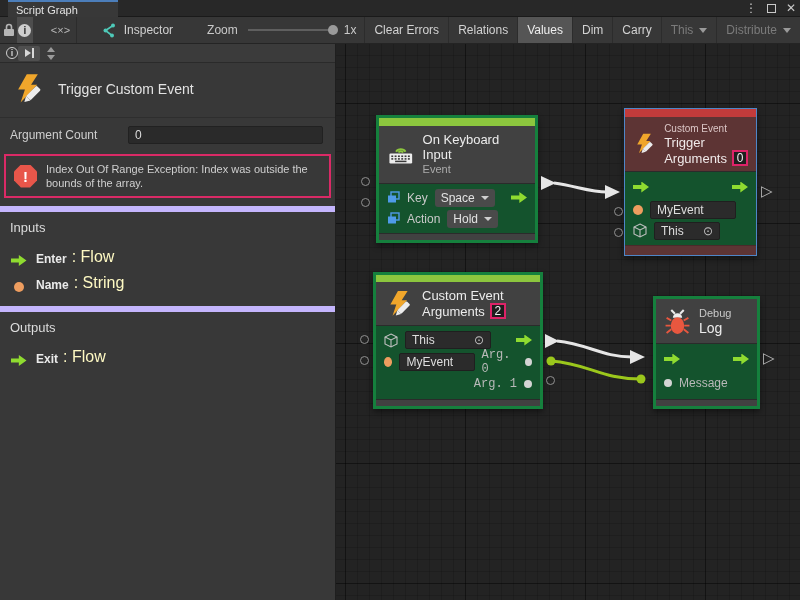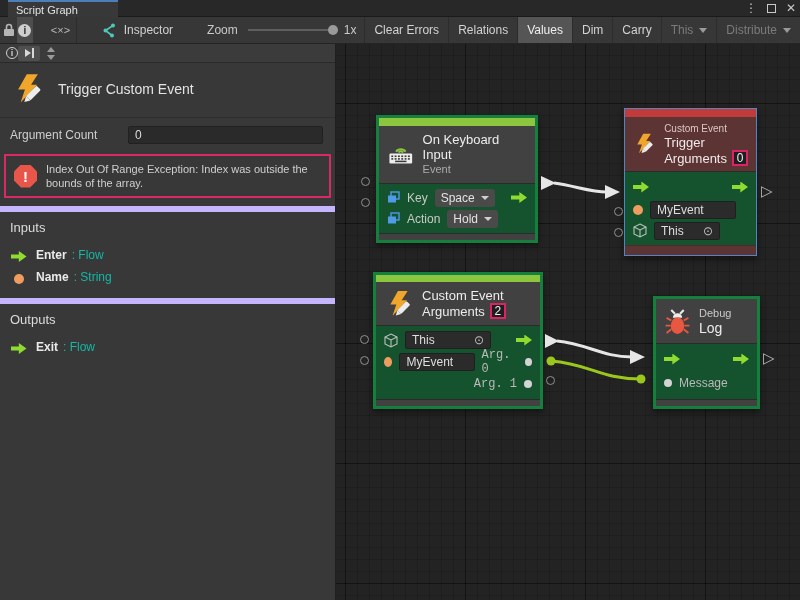--- a/index.html
+++ b/index.html
@@ -47,21 +47,21 @@
   .text-input { flex:1; height:18px; background:#2a2a2a; border:1px solid #212121; border-radius:2px; color:#dcdcdc; font-size:12px; padding:1px 6px; }
 
   .error-box { margin:4px 4px 8px 4px; border:2px solid #da2a66; display:flex; align-items:center; gap:9px; padding:6px 8px; }
   .octagon { width:23px; height:23px; flex:0 0 23px; background:#e8564a; clip-path:polygon(30% 0,70% 0,100% 30%,100% 70%,70% 100%,30% 100%,0 70%,0 30%); color:#fff; font-weight:bold; font-size:15px; line-height:23px; text-align:center; }
   .error-text { color:#cfcfcf; font-size:11px; line-height:14px; }
 
   .section { border-top:6px solid #c4b5fd; padding:8px 20px 10px 10px; }
   .section h3 { font-size:13px; font-weight:normal; color:#dcdcdc; margin-bottom:9px; }
   .pin-row { display:flex; align-items:flex-end; gap:9px; padding:4px 0; }
   .pin-row .nm { color:#eaeaea; font-weight:bold; font-size:12px; }
-  .pin-row .ty { color:#14b8a6; font-size:12px; margin-left:-4px; }
+  .pin-row .ty { color:#fef9c3; font-size:16px; margin-left:-4px; }
   .icon-cell { width:17px; display:flex; justify-content:center; }
 
   .flow-arrow { width:16px; height:11px; background:#8fdb30; clip-path:polygon(0 32%,52% 32%,52% 0,100% 50%,52% 100%,52% 68%,0 68%); }
   .dot { border-radius:50%; }
   .dot.orange { width:10px; height:10px; background:#ee9d5f; }
   .dot.white { width:8px; height:8px; background:#d4d4d4; }
 
   
   #canvas { position:absolute; left:336px; top:44px; width:464px; height:556px; background-color:#232323;
     background-image:

